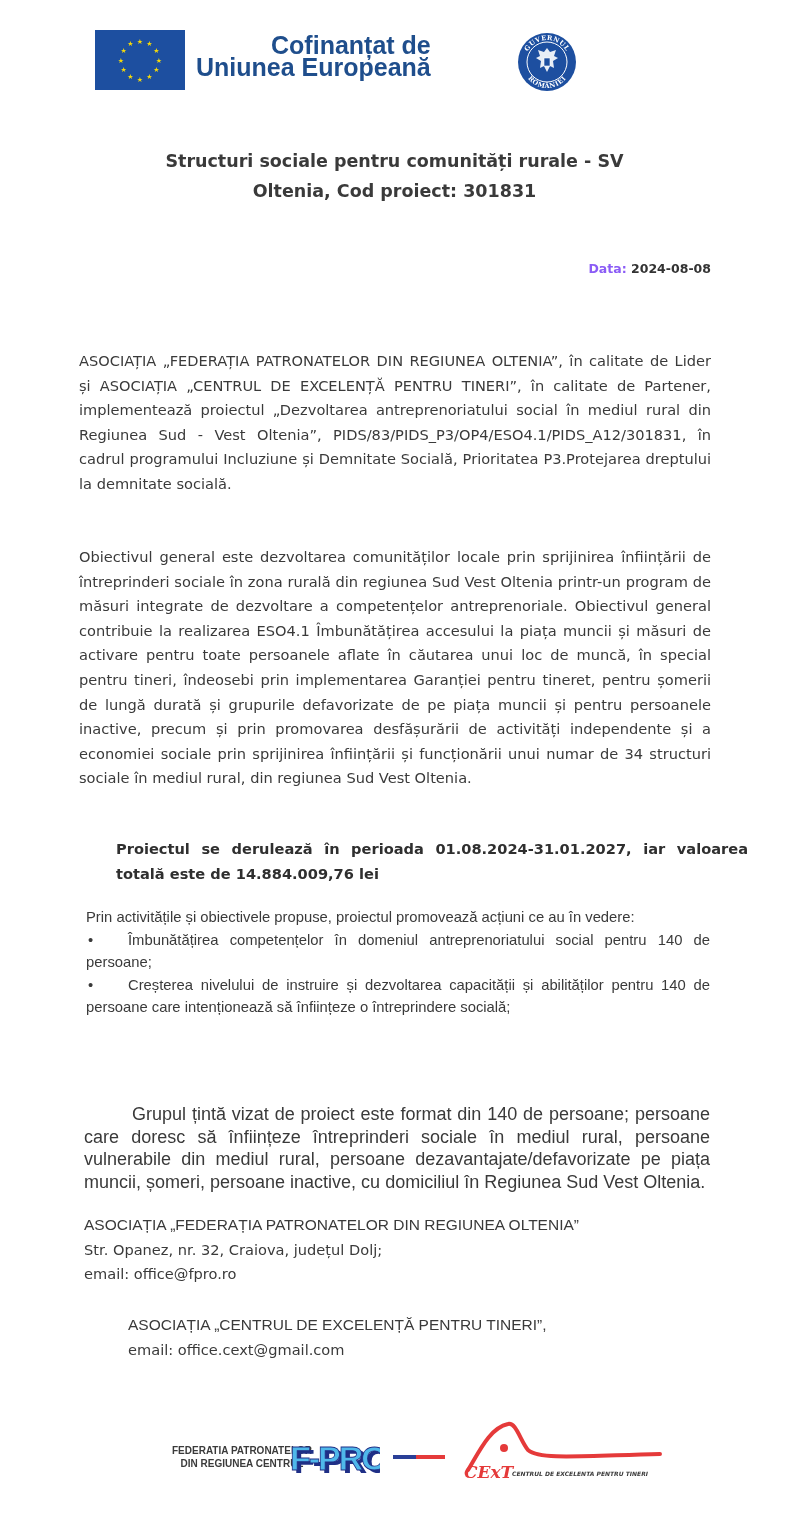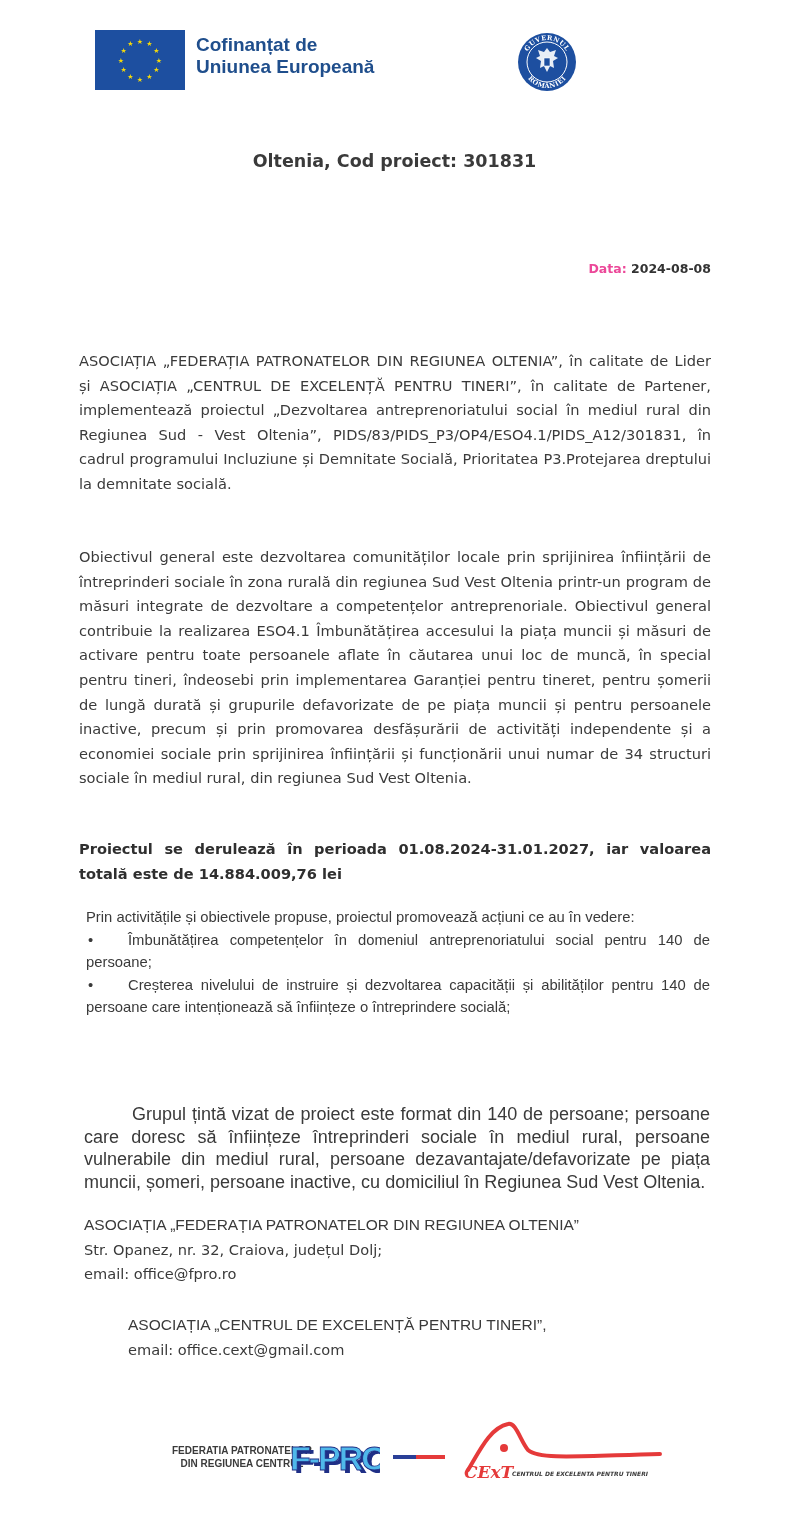--- a/index.html
+++ b/index.html
@@ -4,33 +4,33 @@
 <style>
   html, body { margin: 0; padding: 0; background: #ffffff; }
   body { width: 789px; height: 1536px; position: relative; overflow: hidden;
          font-family: "DejaVu Sans", sans-serif; color: #3a3a3a; }
   .abs { position: absolute; }
 
   
   .eu-flag { left: 95px; top: 30px; width: 90px; height: 60px; background: #1d4fa0; }
   .eu-flag svg { width: 100%; height: 100%; display: block; }
   .eu-text { left: 196px; top: 34px; color: #1f4e8c; font-family: "Liberation Sans", sans-serif;
-             font-weight: bold; font-size: 19px; line-height: 22px; }
+             font-weight: bold; font-size: 25px; line-height: 22px; text-align: right; }
   .gov-seal { left: 517px; top: 32px; width: 60px; height: 60px; }
 
   .title { left: 100px; width: 589px; top: 146px; text-align: center; font-weight: bold;
            font-size: 17.5px; line-height: 30px; color: #3a3a3a; }
   .date { right: 78px; top: 261px; font-size: 12.5px; font-weight: bold; color: #333; }
-  .date .lbl { color: #ec4899; }
+  .date .lbl { color: #8b5cf6; }
 
   .para { left: 79px; width: 632px; font-size: 14.6px; line-height: 24.6px; text-align: justify;
           color: #3a3a3a; }
   .p1 { top: 349px; }
   .p2 { top: 545px; }
-  .p3 { top: 837px; font-weight: bold; color: #2f2f2f; }
+  .p3 { top: 837px; font-weight: bold; color: #2f2f2f; margin-left: 37px; }
 
   .acts { left: 86px; width: 624px; top: 906px; font-family: "Liberation Sans", sans-serif;
           font-size: 14.8px; line-height: 22.5px; text-align: justify; color: #3a3a3a; }
   .acts .bullet { display: inline-block; width: 40px; padding-left: 2px; }
   .group { left: 84px; width: 626px; top: 1103px; font-family: Liberation Sans, sans-serif;
            font-size: 18px; line-height: 22.5px; text-align: justify; text-indent: 48px; color: #3a3a3a; }
 
   .contact { left: 84px; font-size: 14.6px; line-height: 24.5px; color: #3a3a3a; }
   .c1 { top: 1213px; }
   .c2 { top: 1313px; margin-left: 44px; }
@@ -81,20 +81,21 @@
     <text font-size="6.5" fill="#fff" font-family="DejaVu Serif, serif" font-weight="bold" letter-spacing="0.5">
       <textPath href="#botArc" startOffset="50%" text-anchor="middle">ROMÂNIEI</textPath>
     </text>
 
     <path d="M30 16 l3 4 l6 -2 l-2 6 l4 2 l-5 3 l1 7 l-4 -2 l-3 6 l-3 -6 l-4 2 l1 -7 l-5 -3 l4 -2 l-2 -6 l6 2 z" fill="#fff" opacity="0.9"></path>
     <rect x="27" y="26" width="6" height="8" fill="#1d4fa0" stroke="#fff" stroke-width="0.6"></rect>
   </svg>
 </div>
 
 <div class="abs title">
+  <div>Structuri sociale pentru comunități rurale - SV</div>
   <div>Oltenia, Cod proiect: 301831</div>
 </div>
 
 <div class="abs date">
   <span class="lbl">Data:</span>
   <span>2024-08-08</span>
 </div>
 
 <div class="abs para p1">ASOCIAȚIA „FEDERAȚIA PATRONATELOR DIN REGIUNEA OLTENIA”, în calitate de Lider și ASOCIAȚIA „CENTRUL DE EXCELENȚĂ PENTRU TINERI”, în calitate de Partener, implementează proiectul „Dezvoltarea antreprenoriatului social în mediul rural din Regiunea Sud - Vest Oltenia”, PIDS/83/PIDS_P3/OP4/ESO4.1/PIDS_A12/301831, în cadrul programului Incluziune și Demnitate Socială, Prioritatea P3.Protejarea dreptului la demnitate socială.</div>
 <div class="abs para p2">Obiectivul general este dezvoltarea comunităților locale prin sprijinirea înființării de întreprinderi sociale în zona rurală din regiunea Sud Vest Oltenia printr-un program de măsuri integrate de dezvoltare a competențelor antreprenoriale. Obiectivul general contribuie la realizarea ESO4.1 Îmbunătățirea accesului la piața muncii și măsuri de activare pentru toate persoanele aflate în căutarea unui loc de muncă, în special pentru tineri, îndeosebi prin implementarea Garanției pentru tineret, pentru șomerii de lungă durată și grupurile defavorizate de pe piața muncii și pentru persoanele inactive, precum și prin promovarea desfășurării de activități independente și a economiei sociale prin sprijinirea înființării și funcționării unui numar de 34 structuri sociale în mediul rural, din regiunea Sud Vest Oltenia.</div>

